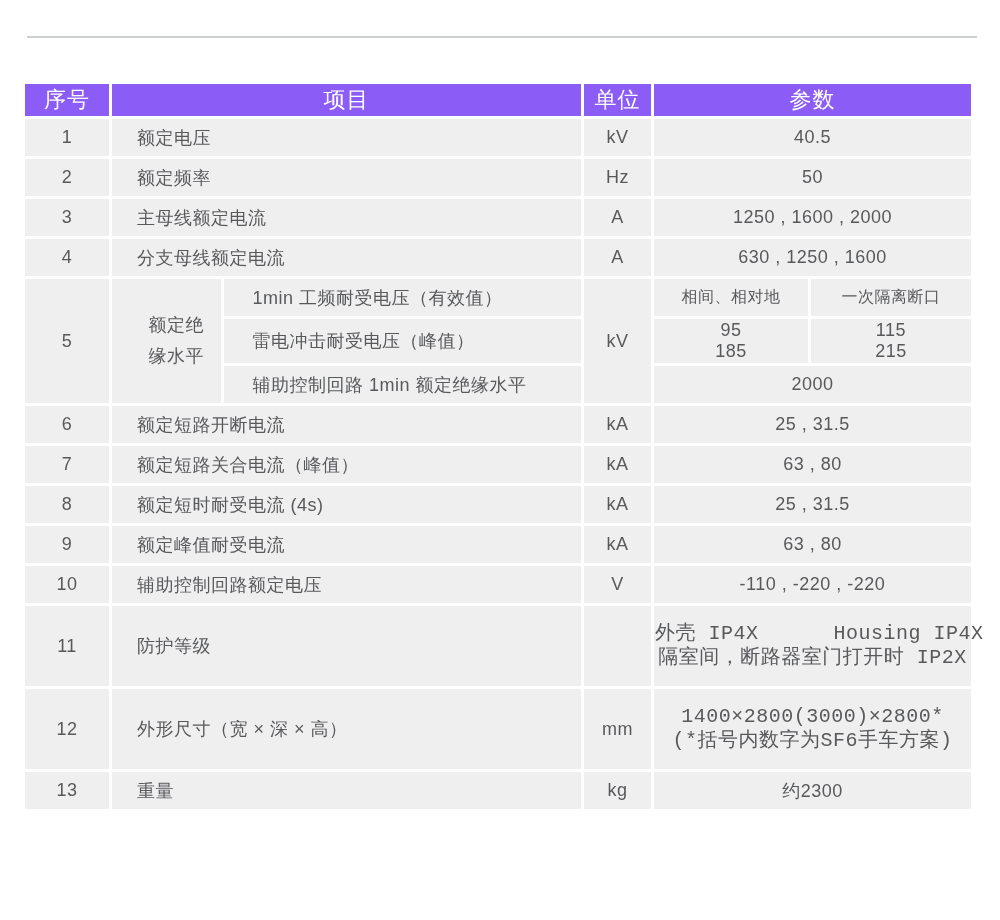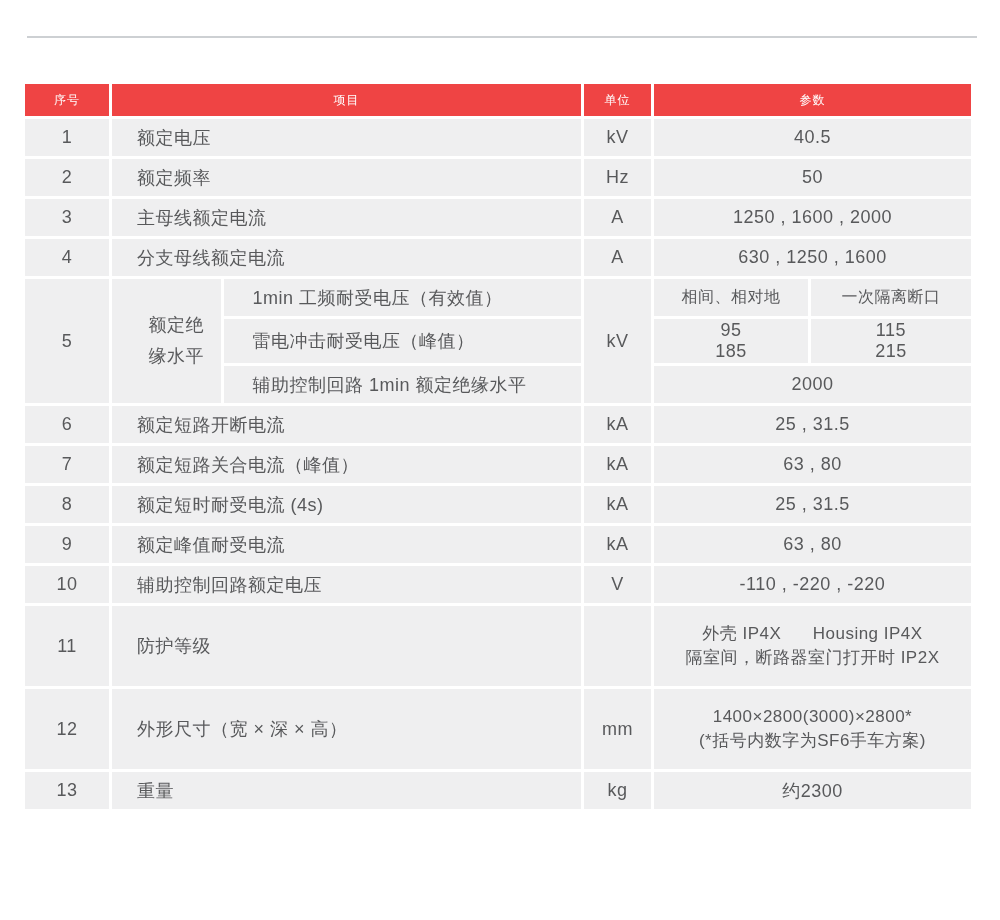--- a/index.html
+++ b/index.html
@@ -51,24 +51,24 @@
   col.c-item2 { width: 352px; }
   col.c-unit  { width: 66px;  }
   col.c-par1  { width: 152px; }
   col.c-par2  { width: 158px; }
 
   thead tr { height: 32px; }
   tbody tr { height: 37px; }
   tbody tr.tall { height: 80px; }
 
   th {
-    background: #ef4444;
+    background: #8b5cf6;
     color: #ffffff;
     font-weight: 400;
-    font-size: 12px;
+    font-size: 22px;
     text-align: center;
     letter-spacing: 1px;
     margin-left: 20px;
   }
   td {
     background: #efeff0;
     vertical-align: middle;
     text-align: center;
     letter-spacing: 0.5px;
   }
@@ -88,21 +88,22 @@
     text-align: left;
   }
   td.subhead {
     font-size: 16px;
     letter-spacing: 0.5px;
   }
   td.stack div { line-height: 21px; }
   td.lines div {
     line-height: 24px;
     white-space: nowrap;
-    font-size: 17px;
+    font-size: 20px;
+    font-family: Liberation Mono, monospace;
   }
 </style>
 </head>
 <body>
 
 <div class="page">
 
   <div class="title-rule"></div>
 
 

